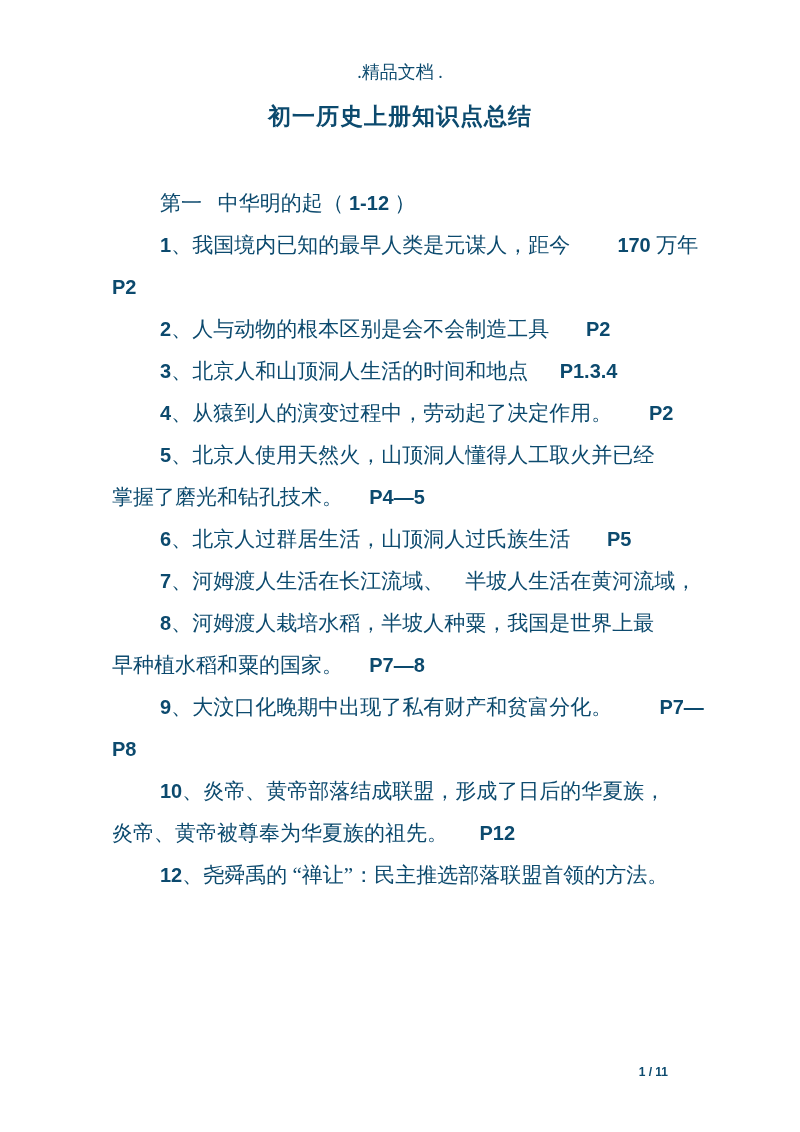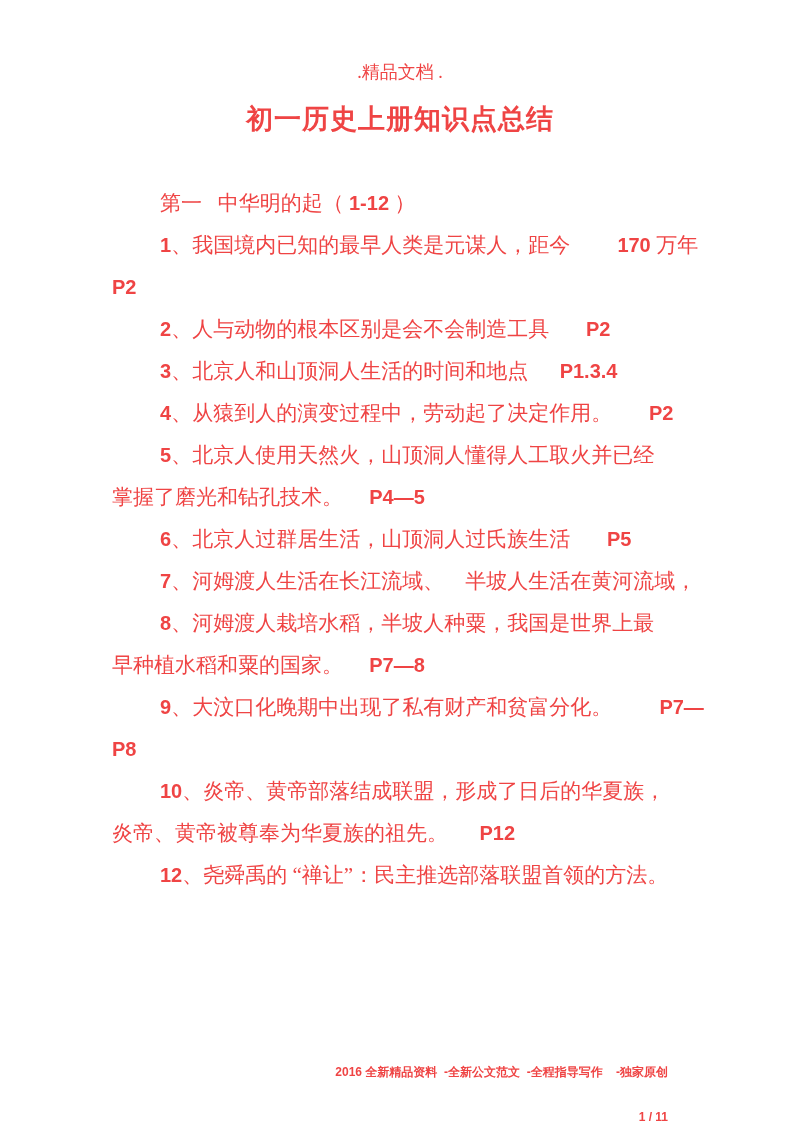--- a/index.html
+++ b/index.html
@@ -7,40 +7,40 @@
     padding: 0;
     background: #ffffff;
   }
   .page {
     position: relative;
     width: 800px;
     height: 1132px;
     background: #ffffff;
     overflow: hidden;
     font-family: "Liberation Serif", "DejaVu Serif", serif;
-    color: #ef4444;
+    color: #0c4a6e;
   }
   .header-label {
     position: absolute;
     top: 60px;
     left: 0;
     width: 100%;
     text-align: center;
     font-size: 18px;
     font-weight: 400;
     white-space: pre;
   }
   .doc-title {
     position: absolute;
     top: 101px;
     left: 0;
     width: 100%;
     margin: 0;
     text-align: center;
-    font-size: 27px;
+    font-size: 23px;
     font-weight: 700;
     letter-spacing: 1px;
     white-space: pre;
   }
   .content {
     position: absolute;
     top: 182px;
     left: 112px;
     right: 92px;
     font-size: 21px;
@@ -94,17 +94,16 @@
       <div class="line indent"><span class="latin">8</span><span>、河姆渡人栽培水稻，半坡人种粟，我国是世界上最</span></div>
       <div class="line"><span>早种植水稻和粟的国家。     </span><span class="latin">P7—8</span></div>
       <div class="line indent"><span class="latin">9</span><span>、大汶口化晚期中出现了私有财产和贫富分化。         </span><span class="latin">P7—</span></div>
       <div class="line"><span class="latin">P8</span></div>
       <div class="line indent"><span class="latin">10</span><span>、炎帝、黄帝部落结成联盟，形成了日后的华夏族，</span></div>
       <div class="line"><span>炎帝、黄帝被尊奉为华夏族的祖先。      </span><span class="latin">P12</span></div>
       <div class="line indent"><span class="latin">12</span><span>、尧舜禹的 “禅让”：民主推选部落联盟首领的方法。</span></div>
     </div>
 
   <div class="footer">
-    <div>2016 全新精品资料  -全新公文范文  -全程指导写作    -独家原创</div>
     <div>1 / 11</div>
   </div>
 
 </div>
 
 </body></html>

